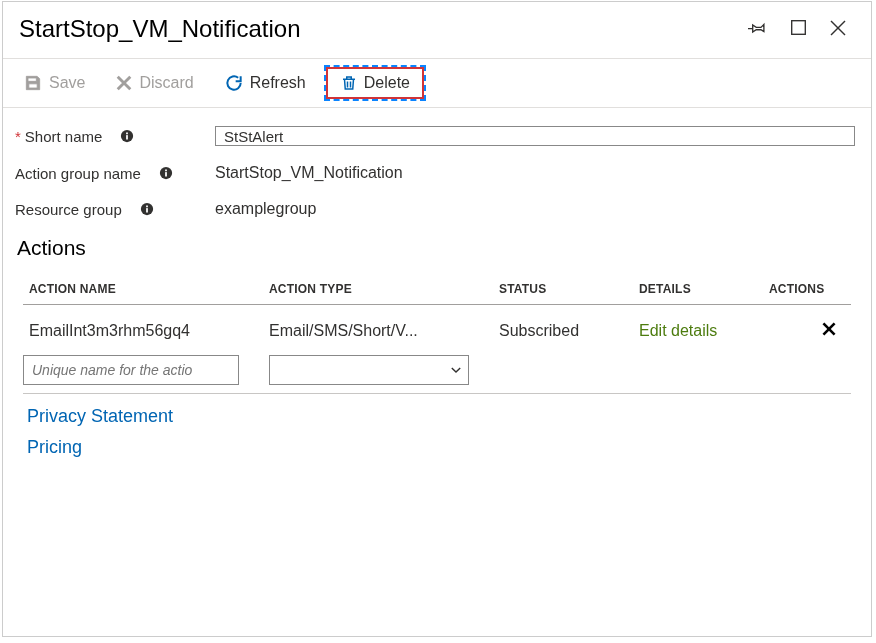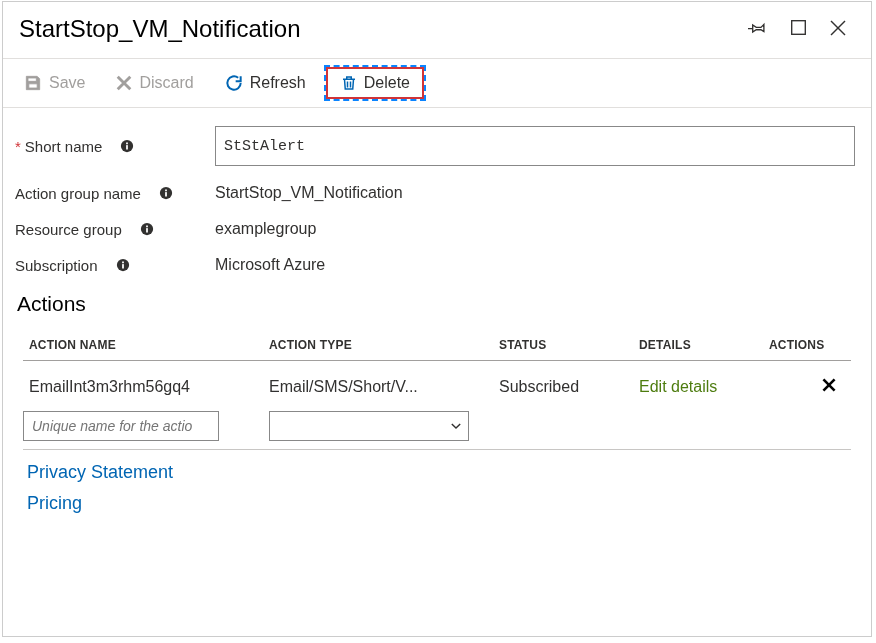--- a/index.html
+++ b/index.html
@@ -90,25 +90,25 @@
   }
   .required { color: #d13438; margin-right: 4px; }
   .info-icon {
     display: inline-flex;
     width: 14px; height: 14px;
     align-items: center; justify-content: center;
   }
   .short-name-input {
     flex: 1;
     max-width: 640px;
-    height: 40px;
+    height: 20px;
     border: 1px solid #888;
     padding: 4px 8px;
     font-size: 15px;
-    font-family: Liberation Mono, monospace;
+    font-family: Liberation Sans, sans-serif;
     color: #323130;
   }
   .field-value {
     font-size: 16px;
     color: #323130;
   }
   .section-heading {
     font-size: 21px;
     font-weight: 400;
     color: #000;
@@ -149,21 +149,21 @@
     padding-bottom: 8px;
     border-bottom: 1px solid #c8c6c4;
     margin-bottom: 12px;
   }
   .newname-input {
     height: 30px;
     border: 1px solid #888;
     padding: 4px 8px;
     font-style: italic;
     font-size: 14px;
-    width: 196px;
+    width: 216px;
     color: #555;
   }
   .type-select {
     height: 30px;
     border: 1px solid #888;
     width: 200px;
     margin-left: 6px;
     padding: 2px 4px;
     font-family: inherit;
     background: #fff;
@@ -293,33 +293,20 @@
           <svg width="14" height="14" viewBox="0 0 16 16" fill="#323130">
               <circle cx="8" cy="8" r="7"></circle>
               <rect x="7" y="7" width="2" height="5" fill="#fff"></rect>
               <rect x="7" y="4" width="2" height="2" fill="#fff"></rect>
             </svg>
         </span>
       </div>
       <div class="field-value">examplegroup</div>
     </div>
 
-    <div class="field-row">
-      <div class="field-label">
-        <span>Subscription</span>
-        <span class="info-icon">
-          <svg width="14" height="14" viewBox="0 0 16 16" fill="#323130">
-              <circle cx="8" cy="8" r="7"></circle>
-              <rect x="7" y="7" width="2" height="5" fill="#fff"></rect>
-              <rect x="7" y="4" width="2" height="2" fill="#fff"></rect>
-            </svg>
-        </span>
-      </div>
-      <div class="field-value">Microsoft Azure</div>
-    </div>
 
     <div class="section-heading">Actions</div>
 
     <div class="actions-table">
       <div class="th-row">
         <div>ACTION NAME</div>
         <div>ACTION TYPE</div>
         <div>STATUS</div>
         <div>DETAILS</div>
         <div>ACTIONS</div>

